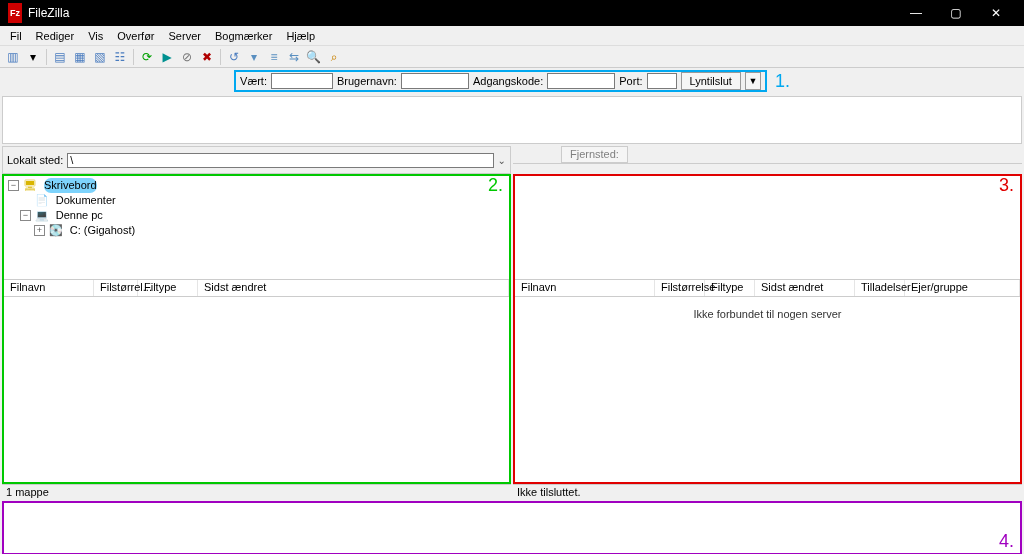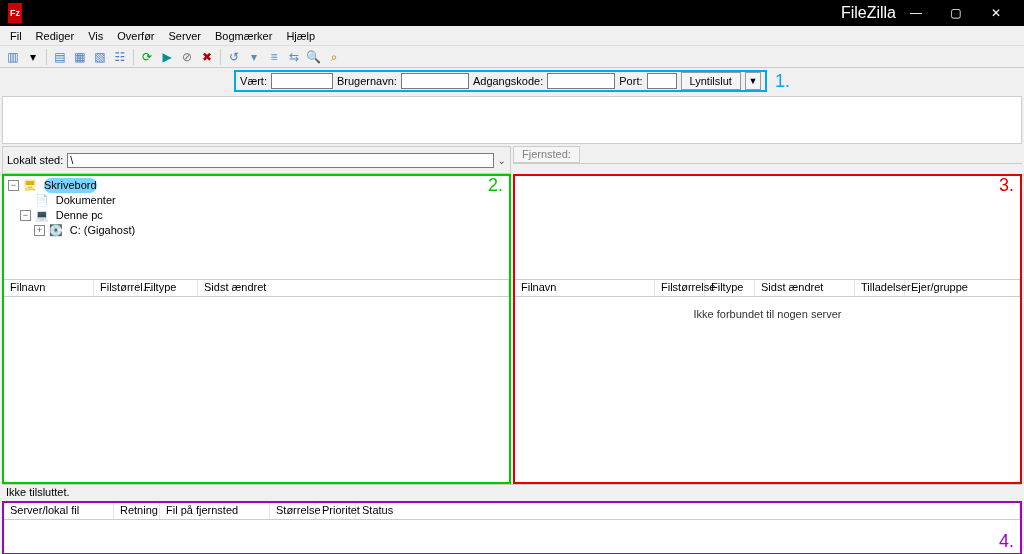--- a/index.html
+++ b/index.html
@@ -1,19 +1,19 @@
 <!DOCTYPE html>
 <html><head>
 <meta charset="utf-8">
 <style>
   * { margin: 0; padding: 0; box-sizing: border-box; font-family: "Segoe UI", Tahoma, sans-serif; font-size: 11px; }
   body { background: #f0f0f0; overflow: hidden; }
   .titlebar { background: #000; color: #fff; height: 26px; display: flex; align-items: center; padding: 0 8px; }
   .titlebar .app-icon { width: 14px; height: 20px; background: #c00; margin-right: 6px; display:flex;align-items:center;justify-content:center;color:#fff;font-size:9px;font-weight:bold;}
-  .titlebar .title { flex: 1; font-size: 16px; text-align: right; }
+  .titlebar .title { flex: 1; font-size: 12px; }
   .titlebar .win-controls { display: flex; gap: 0; }
   .titlebar .win-btn { width: 40px; height: 26px; display: flex; align-items: center; justify-content: center; color: #fff; font-size: 12px; cursor:pointer;}
   .menubar { background: #f0f0f0; height: 20px; display: flex; align-items: center; padding: 0 4px; gap: 2px; border-bottom: 1px solid #ddd;}
   .menubar .menu-item { padding: 2px 6px; cursor: pointer; }
   .toolbar { background: #f0f0f0; height: 22px; display: flex; align-items: center; padding: 0 4px; gap: 2px; border-bottom:1px solid #ccc;}
   .toolbar .tb-btn { width: 18px; height: 18px; display:flex; align-items:center; justify-content:center; font-size:12px; cursor:pointer; }
   .toolbar .sep { width:1px; height:16px; background:#ccc; margin:0 2px;}
   .quickconnect { background:#f0f0f0; height:26px; display:flex; align-items:center; padding:2px 4px;justify-content:center; }
   .quickconnect .qc-row { border:2px solid #00a8f0; display:flex; align-items:center; gap:4px; padding:2px 4px; height:22px;}
   .quickconnect label { font-size:11px; }
@@ -44,21 +44,21 @@
   .remote-box { border:2px solid #e00000;}
   .placeholder-center { position:absolute; top:28px; left:0; right:0; text-align:center; font-size:11px; color:#333;}
   .queue-pane { margin:2px; }
   .queue-body { border:2px solid #a000c0; height:54px; background:#fff; position:relative;}
   .queue-header { display:flex; height:17px; border-bottom:1px solid #ccc;}
   .queue-header .col { padding:1px 6px; font-size:11px; border-right:1px solid #e5e5e5;}
   .bottom-tabs { display:flex; height:18px; background:#f0f0f0;}
   .bottom-tabs .tab { padding:2px 8px; border:1px solid #ccc; font-size:11px; background:#fff; cursor:pointer;}
   .bottom-tabs .tab.inactive { background:#f0f0f0;}
   .tab-header-remote { display:flex; height:18px; border-bottom:1px solid #ccc;}
-  .tab-header-remote .t { padding:1px 8px; border:1px solid #ccc; font-size:11px; color:#808080; background:#f5f5f5;}
+  .tab-header-remote .t { padding:1px 8px; border:1px solid #ccc; font-size:11px; color:#808080; background:#f5f5f5;margin-left:48px;}
 </style>
 </head>
 <body>
 
 <div class="titlebar">
   <div class="app-icon">Fz</div>
   <div class="title">FileZilla</div>
   <div class="win-controls">
     <div class="win-btn">—</div>
     <div class="win-btn">▢</div>
@@ -161,35 +161,30 @@
         <div class="col" style="width:100px">Sidst ændret</div>
         <div class="col" style="width:50px">Tilladelser</div>
         <div class="col" style="flex:1">Ejer/gruppe</div>
       </div>
       <div class="placeholder-center">Ikke forbundet til nogen server</div>
     </div>
   </div>
 </div>
 
 <div class="split-row">
+  <div class="left-pane">
+      <div class="statusline">1 mappe</div>
+    </div>
   <div class="right-pane">
       <div class="statusline">Ikke tilsluttet.</div>
     </div>
 </div>
 
 <div class="queue-pane">
   <div class="queue-body">
     <span class="annot" style="color:#a000c0; position:absolute; right:6px; top:28px;">4.</span>
-    <div class="queue-header">
-      <div class="col" style="width:110px">Server/lokal fil</div>
-      <div class="col" style="width:46px">Retning</div>
-      <div class="col" style="width:110px">Fil på fjernsted</div>
-      <div class="col" style="width:46px">Størrelse</div>
-      <div class="col" style="width:40px">Prioritet</div>
-      <div class="col" style="flex:1">Status</div>
-    </div>
   </div>
   <div class="bottom-tabs">
     <div class="tab">Filer i kø</div>
     <div class="tab inactive">Mislykkede overførsler</div>
     <div class="tab inactive">Gennemførte overførsler</div>
   </div>
 </div>
 
 </body></html>

